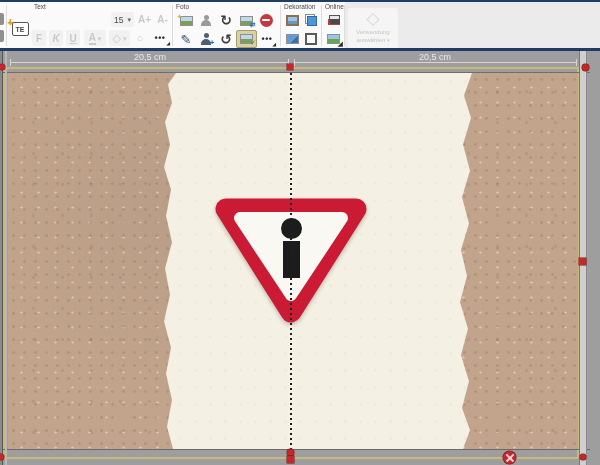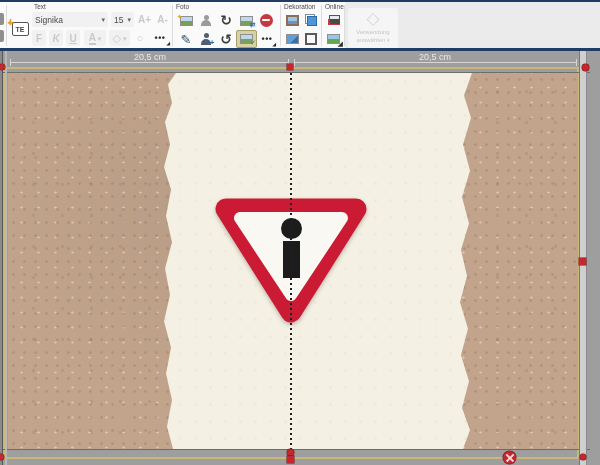--- a/index.html
+++ b/index.html
@@ -97,24 +97,20 @@
     <div class="abs cutoff" style="left:-7px;top:28px;width:11px;height:12px;"></div>
     <div class="abs vdiv" style="left:6px;"></div>
 
     <span class="abs sec-label" style="left:34px;top:2px;">Text</span>
     <button class="tbtn flat" style="left:8px;top:10px;width:24px;height:34px;">
       <span class="te-wrap">
           <span>TE</span>
         <span class="te-plus">+</span>
       </span>
     </button>
-    <div class="select" style="left:32px;top:10px;width:76px;height:15px;">
-      <span>Signika</span>
-      <span class="arr">▾</span>
-    </div>
     <div class="select" style="left:111px;top:10px;width:23px;height:15px;">
       <span>15</span>
       <span class="arr">▾</span>
     </div>
     <button class="tbtn flat dis" style="left:137px;top:10px;width:15px;height:15px;">
         <span class="ltr">A+</span>
       </button>
     <button class="tbtn flat dis" style="left:155px;top:10px;width:15px;height:15px;">
         <span class="ltr">A-</span>
       </button>

